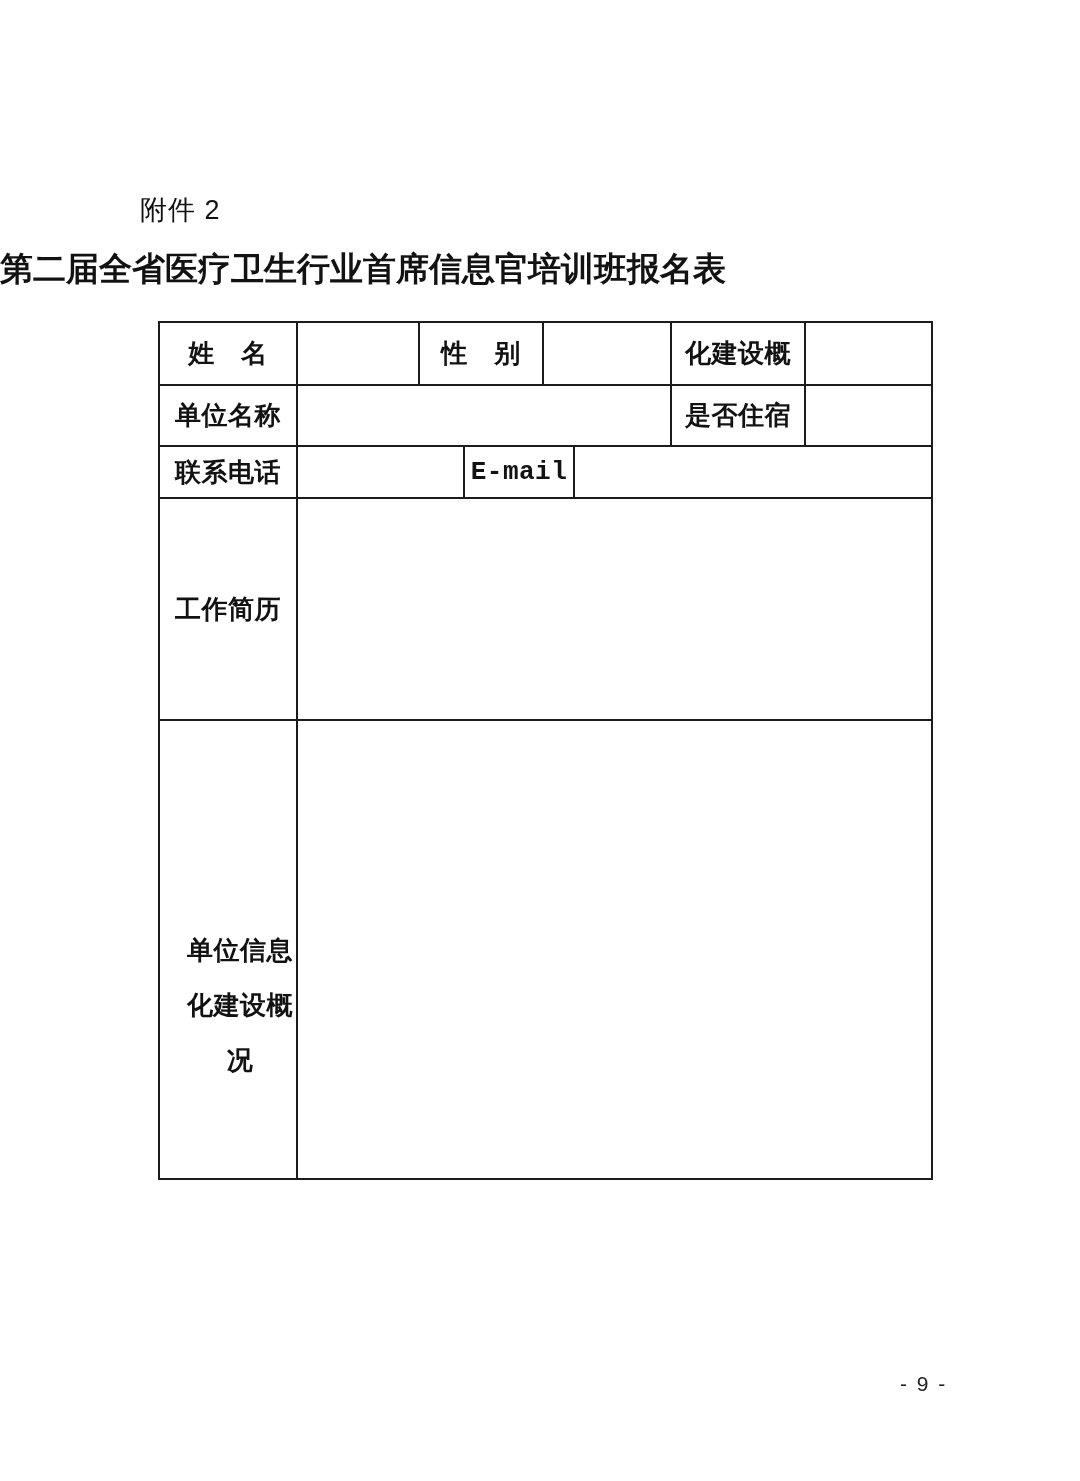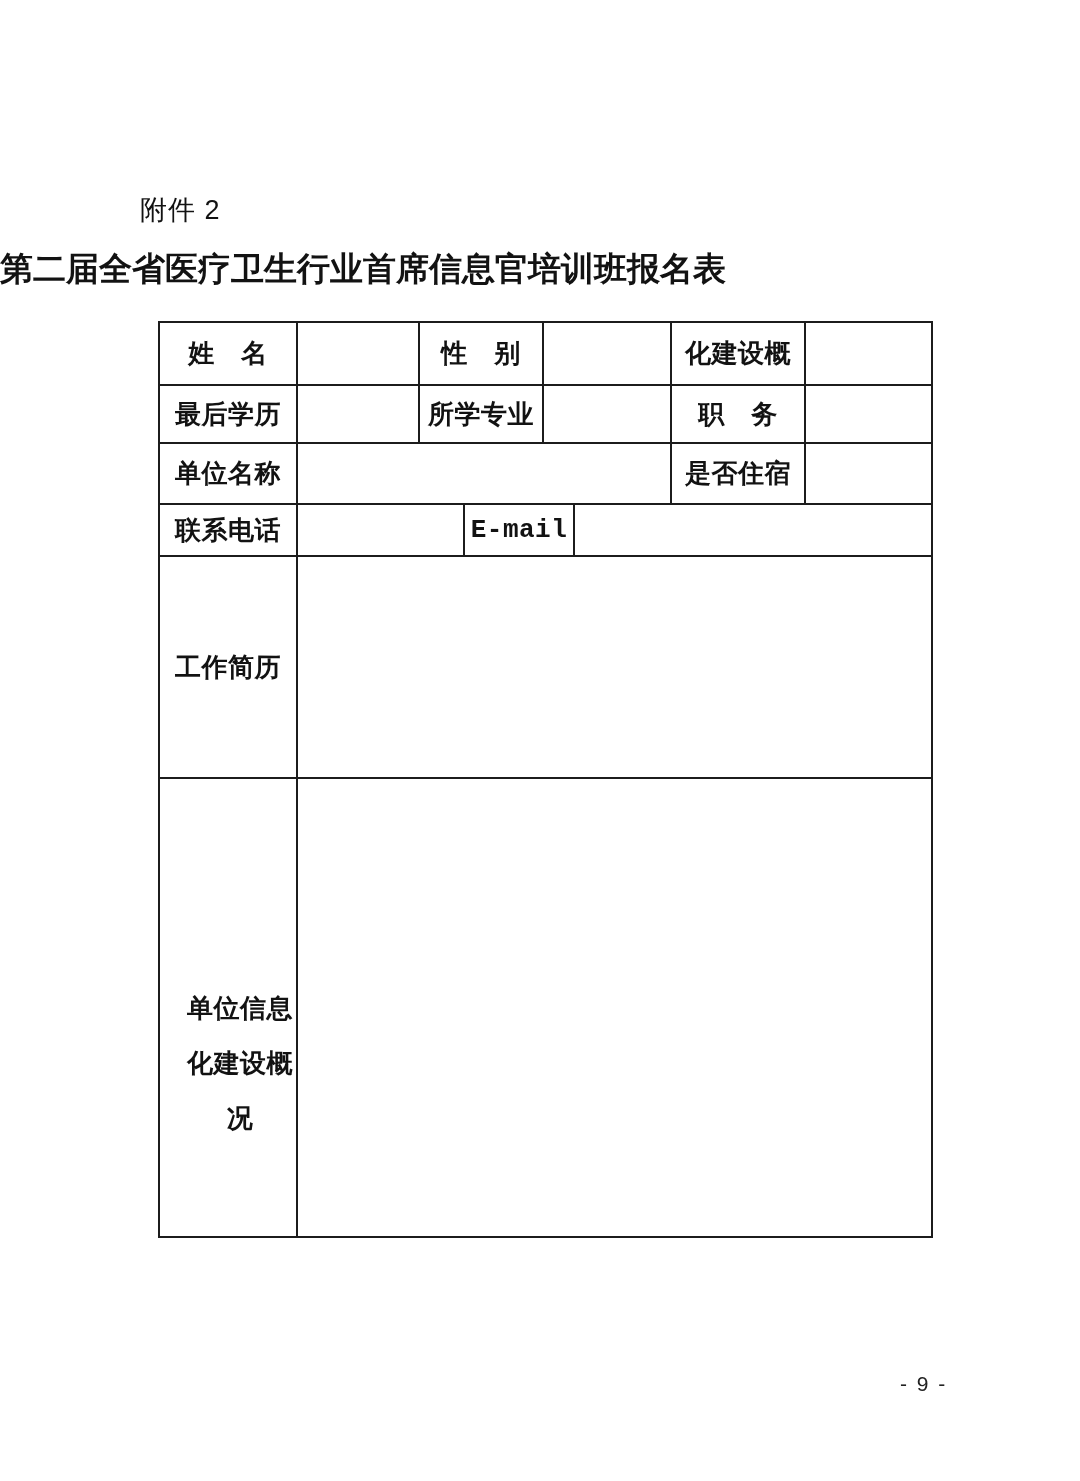--- a/index.html
+++ b/index.html
@@ -96,28 +96,20 @@
     </colgroup>
     <tbody>
       <tr class="r1">
         <td>姓　名</td>
         <td></td>
         <td colspan="2">性　别</td>
         <td colspan="2"></td>
         <td>化建设概</td>
         <td></td>
       </tr>
-      <tr class="r2">
-        <td>最后学历</td>
-        <td></td>
-        <td colspan="2">所学专业</td>
-        <td colspan="2"></td>
-        <td>职　务</td>
-        <td></td>
-      </tr>
       <tr class="r3">
         <td>单位名称</td>
         <td colspan="5"></td>
         <td>是否住宿</td>
         <td></td>
       </tr>
       <tr class="r4">
         <td>联系电话</td>
         <td colspan="2"></td>
         <td colspan="2" class="email-label">E-mail</td>

